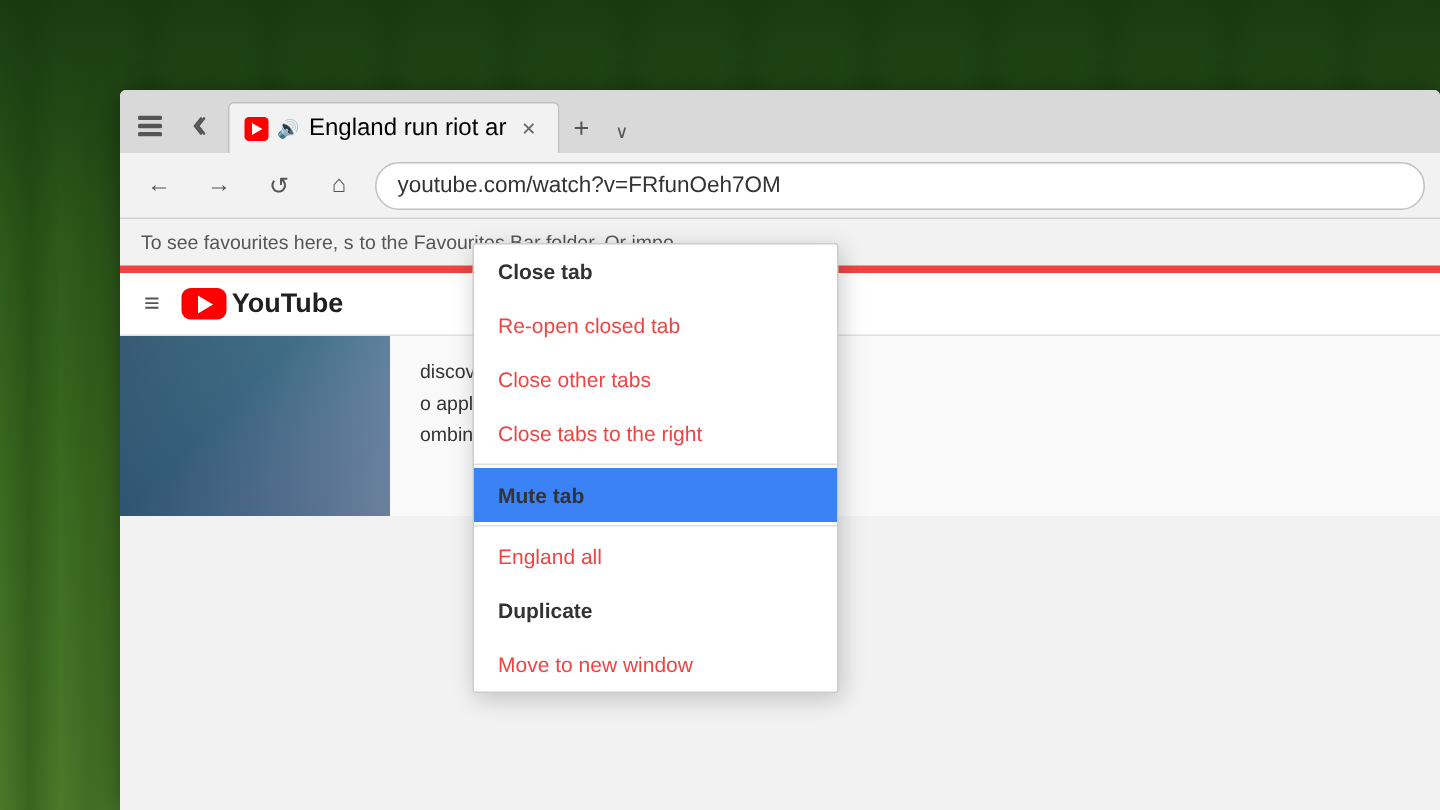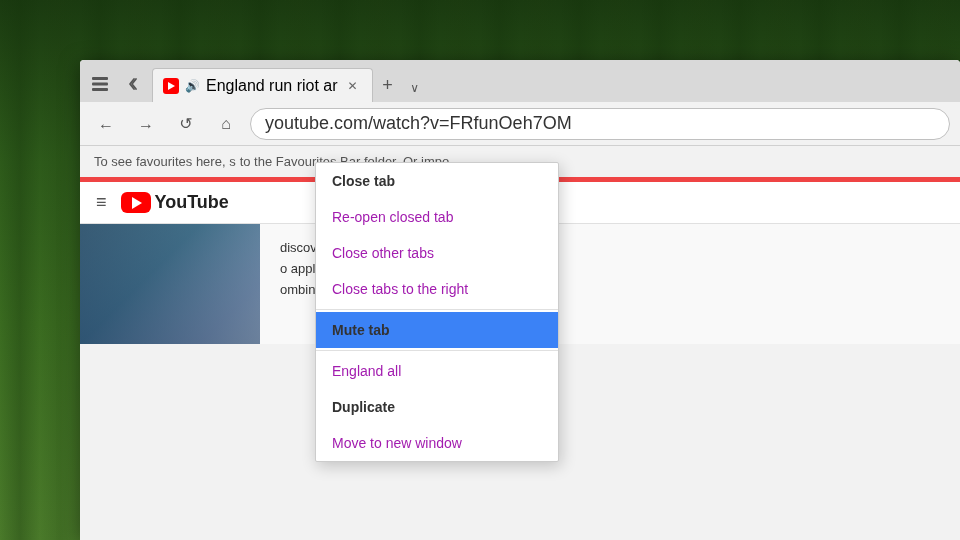--- a/index.html
+++ b/index.html
@@ -175,21 +175,21 @@
 
     .address-bar {
       flex: 1;
       height: 32px;
       background: white;
       border: 1px solid #c0c0c0;
       border-radius: 16px;
       display: flex;
       align-items: center;
       padding: 0 14px;
-      font-size: 18px;
+      font-size: 15px;
       color: #333;
       overflow: hidden;
       white-space: nowrap;
       text-overflow: ellipsis;
     }
 
     
     .fav-bar {
       height: 36px;
       background: #f2f2f2;
@@ -305,21 +305,21 @@
 
     .menu-item {
       display: flex;
       align-items: center;
       padding: 10px 16px;
       font-size: 14px;
       color: #333;
       cursor: pointer;
       user-select: none;
     }
-    .menu-item.disabled { color: #a21caf; cursor: default; }
+    .menu-item.disabled { color: #ef4444; cursor: default; }
     .menu-item.highlighted { background: #3b82f6; font-weight: 600; }
     .menu-item.bold { font-weight: 700; }
 
     .menu-separator {
       height: 1px;
       background: #e0e0e0;
       margin: 2px 0;
     }
 
     

